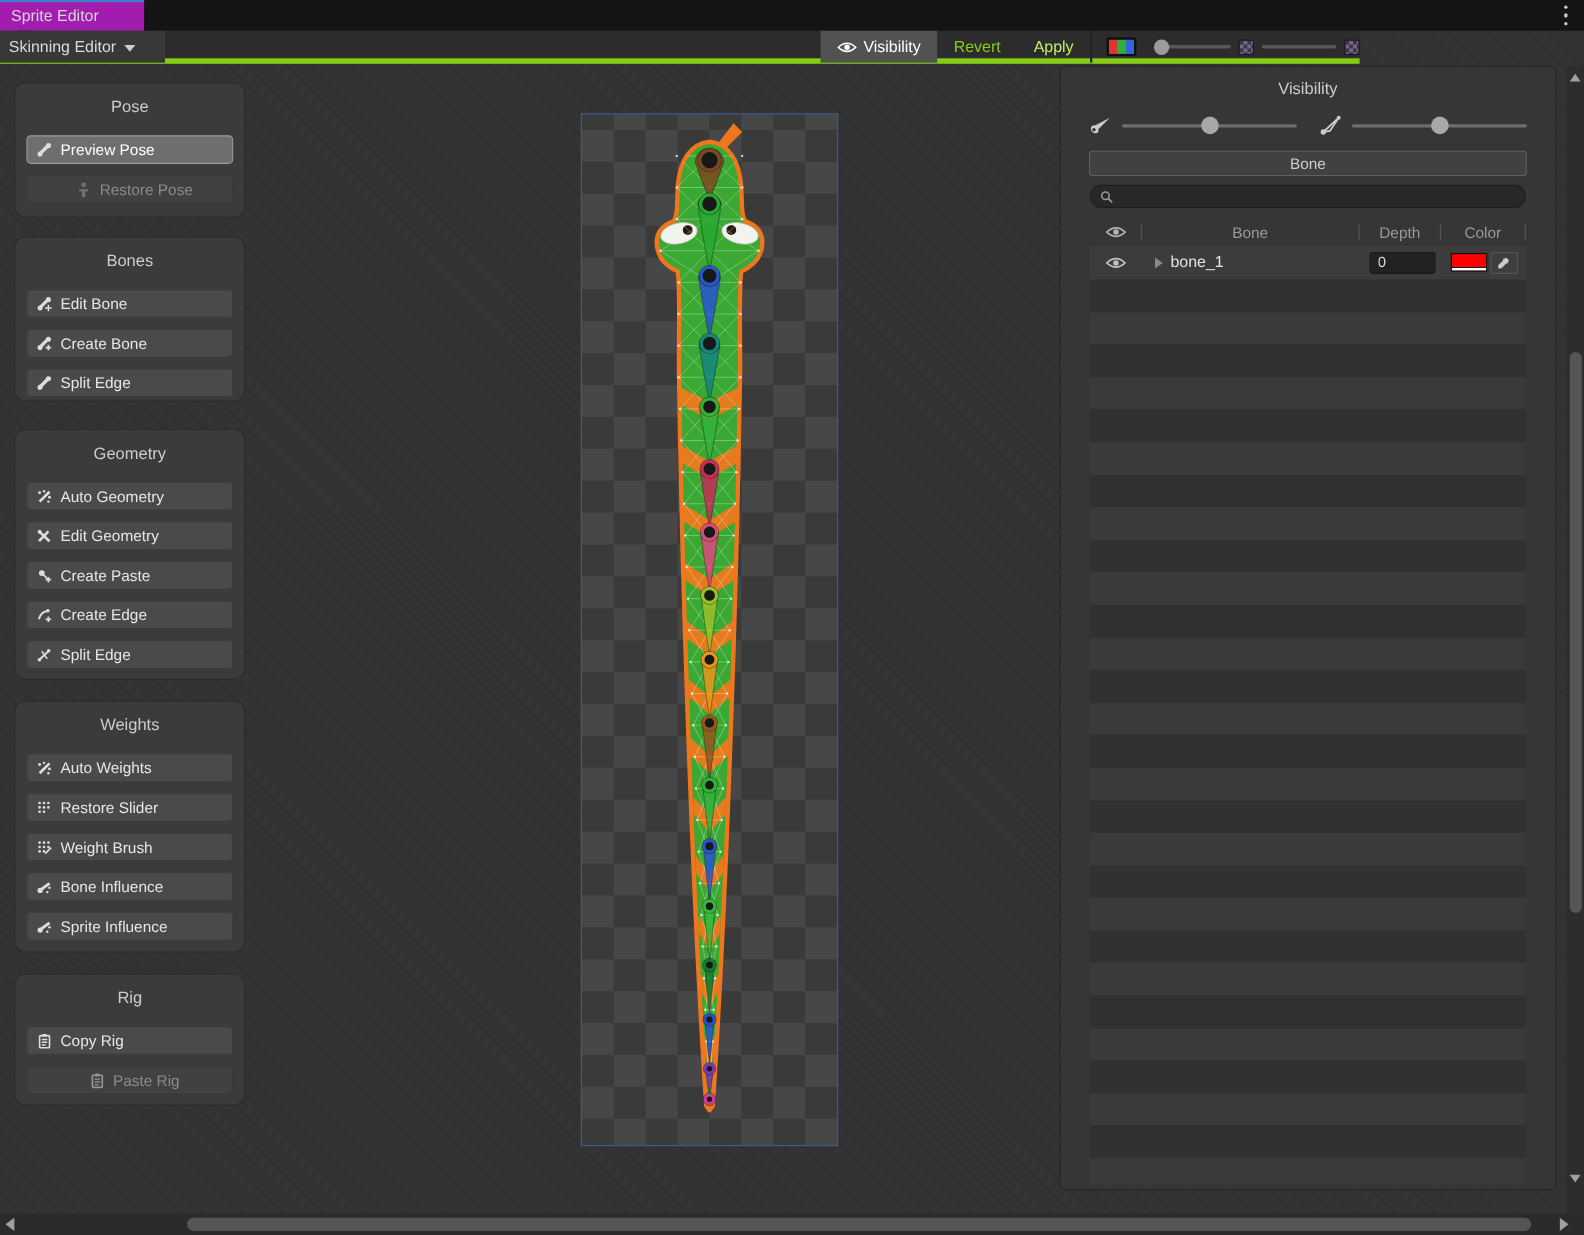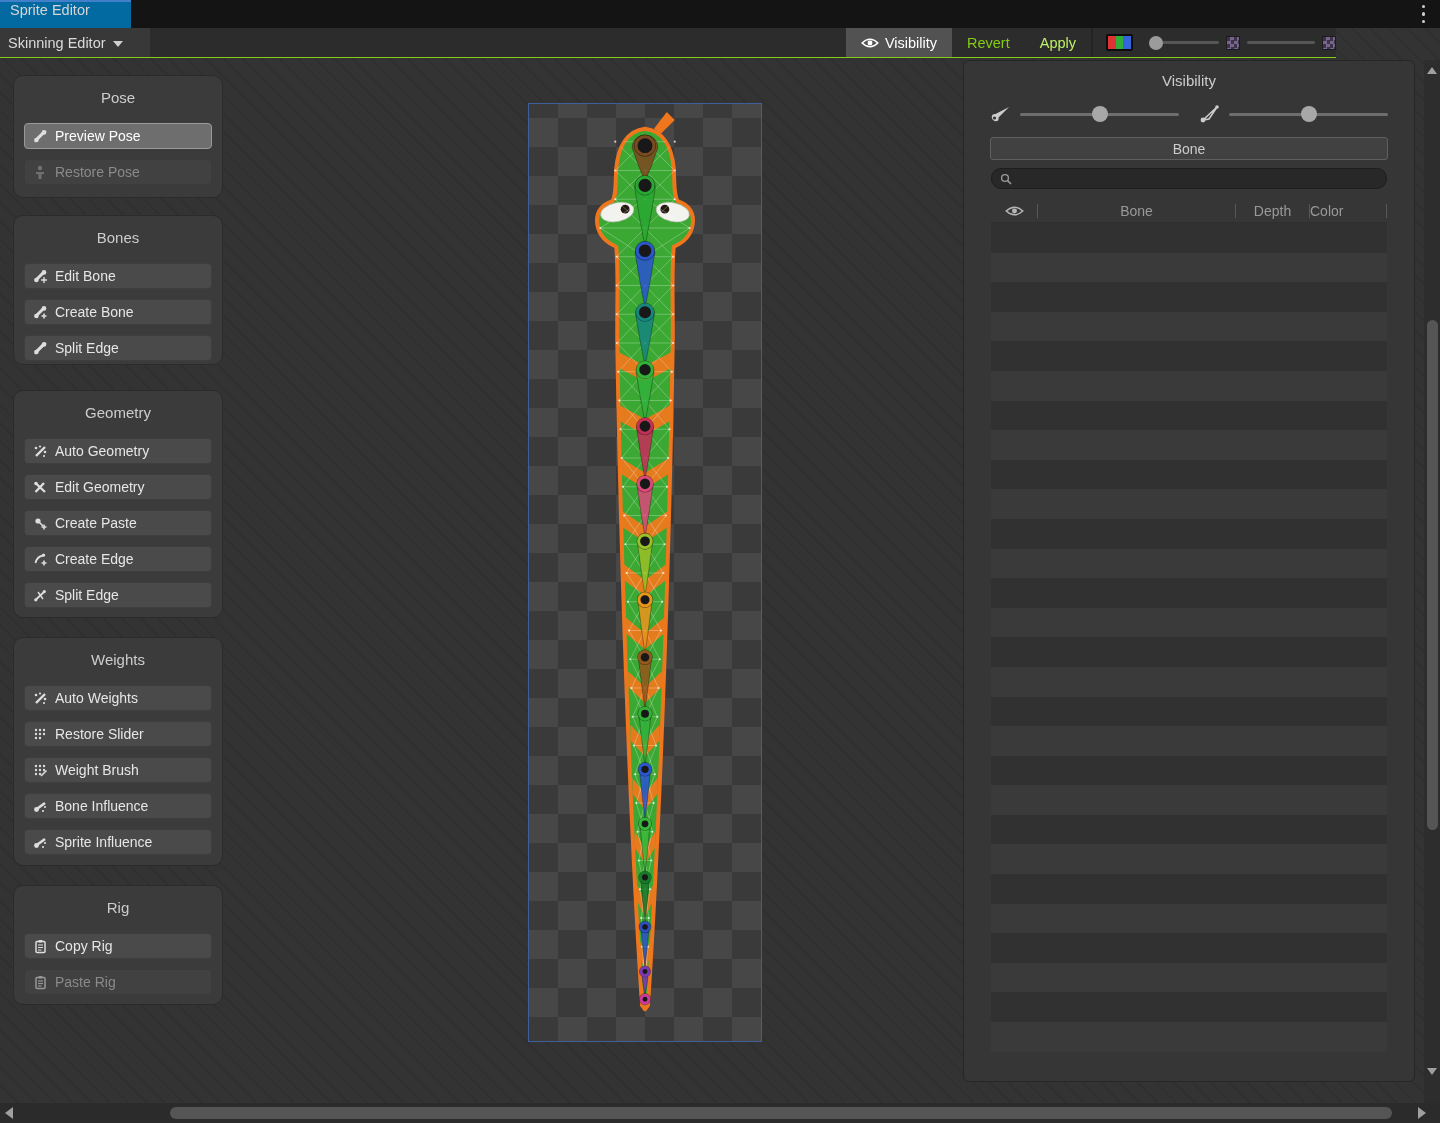--- a/index.html
+++ b/index.html
@@ -8,27 +8,27 @@
     width:1440px; height:1123px; position:relative; overflow:hidden;
     background:#333333;
     background-image:repeating-linear-gradient(45deg, rgba(0,0,0,.07) 0 2px, transparent 2px 13px);
     font-family:"Liberation Sans", sans-serif;
     -webkit-font-smoothing:antialiased;
   }
   
   #bar1 { position:absolute; top:0; left:0; width:1440px; height:28px; background:#141414; }
   .sprite-tab {
     position:absolute; left:0; top:0; width:131px; height:28px;
-    background:#0369a1; border-top:2px solid #4180c9;
-    color:#d6d6d6; font-size:14.5px; display:flex; padding-left:10px;
+    background:#a21caf; border-top:2px solid #4180c9;
+    color:#d6d6d6; font-size:14.5px; display:flex; align-items:center; padding-left:10px;
   }
   .kebab { position:absolute; right:14px; top:5px; width:4px; height:18px; display:flex; flex-direction:column; justify-content:space-between; cursor:pointer;}
   .kebab i { width:3.4px; height:3.4px; border-radius:50%; background:#cfcfcf; }
   
-  #bar2 { position:absolute; top:28px; left:0; width:1336px; height:30px; background:#2c2c2c; border-bottom:1px solid #84cc16; }
+  #bar2 { position:absolute; top:28px; left:0; width:1236px; height:30px; background:#2c2c2c; border-bottom:5px solid #84cc16; }
   .mode-dd {
     position:absolute; left:0; top:0; width:150px; height:29px; background:#383838;
     color:#dadada; font-size:14.5px; display:flex; align-items:center; gap:7px; padding-left:8px; cursor:pointer;
   }
   .caret-down { width:0; height:0; border-left:5px solid transparent; border-right:5px solid transparent; border-top:6px solid #cfcfcf; margin-top:2px;}
   .tb-right { position:absolute; right:0; top:0; height:29px; display:flex; align-items:center; }
   .tb-btn { height:29px; display:flex; align-items:center; gap:6px; padding:0 15px; font-size:14.5px; color:#8b8b8b; cursor:pointer; }
   .tb-btn.active { background:#525252; color:#ffffff; }
   .tb-sep { width:2px; height:29px; background:#242424; }
   .rgb-swatch { width:27px; height:17px; border:2px solid #0d0d0d; border-radius:2px; margin:0 13px;
@@ -37,21 +37,21 @@
   .tslider .knob { position:absolute; top:-5.5px; width:14px; height:14px; border-radius:50%; background:#9b9b9b; }
   .checker-sw { width:14px; height:14px; border:1px solid #1c1c1c; margin:0 2px; cursor:pointer;
     background:conic-gradient(#76648c 25%, #3c3346 0 50%, #76648c 0 75%, #3c3346 0); background-size:7px 7px;}
   
   .panel { position:absolute; left:13px; width:210px; background:#3b3b3b; border:1px solid #2b2b2b; border-radius:10px; overflow:hidden;}
   .panel h3 { margin:12px 0 16px; text-align:center; font-weight:normal; color:#cccccc; font-size:15px; line-height:19px;}
   .panel .btns { padding:0 10px 8px; }
   .pbtn { width:100%; height:26px; margin-bottom:10px; background:#4a4a4a; border:1px solid #3e3e3e; border-radius:4px;
     color:#e6e6e6; font-size:14px; display:flex; align-items:center; gap:7px; padding:0 0 0 8px; cursor:pointer; font-family:inherit;}
   .pbtn.active { background:#6e6e6e; border-color:#9a9a9a; color:#ffffff; }
-  .pbtn.disabled { background:#414141; border-color:#3a3a3a; color:#8a8a8a; cursor:default;}
+  .pbtn.disabled { background:#414141; border-color:#3a3a3a; color:#8a8a8a; cursor:default;justify-content:center;}
   .pbtn .icon { width:15px; height:15px; flex:0 0 15px; display:inline-flex; }
   .pbtn .icon svg { width:15px; height:15px; }
   
   #canvas {
     position:absolute; left:528px; top:103px; width:234px; height:939px;
     border:1px solid #3f5f9b;
     background-image:conic-gradient(#474747 25%, #3a3a3a 0 50%, #474747 0 75%, #3a3a3a 0);
     background-size:58px 58px; background-position:0 -15px;
   }
   #canvas svg { position:absolute; left:0; top:0; }
@@ -66,21 +66,21 @@
   .vp-tab { margin:0 26px 8px; height:23px; background:#414141; border:1px solid #5f5f5f; border-radius:3px;
     color:#cccccc; font-size:14px; text-align:center; line-height:21px; cursor:pointer; font-family:inherit;}
   .vp-search { margin:0 27px 10px; height:21px; background:#282828; border:1px solid #1e1e1e; border-radius:10px;
     display:flex; align-items:center; padding:0 8px; gap:5px;}
   .vp-search input { flex:1; background:transparent; border:none; outline:none; color:#dddddd; font-size:13px; font-family:inherit;}
   .vp-header { height:24px; margin:0 27px; display:flex; align-items:center; color:#999999; font-size:14px; border-bottom:1px solid #2e2e2e;}
   .hsepv { width:1px; height:14px; background:#585858; }
   .col-eye { width:46px; display:flex; justify-content:center; }
   .col-bone { flex:1; text-align:center; }
   .col-depth { width:73px; text-align:center; }
-  .col-color { width:76px; }
+  .col-color { width:76px; text-align:center; }
   .vp-row { height:31px; margin:0 27px; display:flex; align-items:center; background:#3c3c3c; }
   .vp-row .name { color:#e2e2e2; font-size:14.5px; }
   .tri-right { width:0; height:0; border-top:5px solid transparent; border-bottom:5px solid transparent; border-left:7px solid #8a8a8a; margin-right:7px; cursor:pointer;}
   .depth-input { width:60px; height:20px; background:#222222; border:1px solid #1a1a1a; border-radius:3px;
     color:#dddddd; font-size:13.5px; padding-left:7px; font-family:inherit;}
   .color-cell { width:76px; display:flex; align-items:center; justify-content:center; gap:3px;}
   .color-swatch { width:33px; height:17px; border:1px solid #111; cursor:pointer;
     background:linear-gradient(#ff0000 0 12px, #1a1a1a 12px 13px, #ffffff 13px);}
   .dropper-btn { width:25px; height:20px; background:#3e3e3e; border:1px solid #565656; border-radius:2px;
     display:flex; align-items:center; justify-content:center; cursor:pointer;}
@@ -729,20 +729,44 @@
         </svg>
     </span>
     <span class="hsepv"></span>
     <span class="col-bone">Bone</span>
     <span class="hsepv"></span>
     <span class="col-depth">Depth</span>
     <span class="hsepv"></span>
     <span class="col-color">Color</span>
     <span class="hsepv"></span>
   </div>
+  <div class="vp-row">
+    <span class="col-eye">
+      <svg width="19" height="12" viewBox="0 0 16 10">
+          <path d="M1 5 Q8 -1.5 15 5 Q8 11.5 1 5 Z" fill="none" stroke="#c0c0c0" stroke-width="1.2"></path>
+          <circle cx="8" cy="5" r="2.1" fill="#c0c0c0"></circle>
+        </svg>
+    </span>
+    <span style="width:1px"></span>
+    <span class="col-bone" style="display:flex;align-items:center;text-align:left;padding-left:12px">
+      <span class="tri-right"></span>
+      <span class="name">bone_1</span>
+    </span>
+    <span class="col-depth" style="display:flex;justify-content:center">
+      <input class="depth-input" value="0" style="">
+    </span>
+    <span class="color-cell">
+      <span class="color-swatch"></span>
+      <span class="dropper-btn">
+        <svg width="12" height="12" viewBox="0 0 12 12">
+            <path d="M8.2 1 L11 3.8 L9.8 5 L10.3 5.5 L9 6.8 L8.5 6.3 L4 10.8 L1.2 11 L1 8.2 L5.7 3.5 L5.2 3 L6.5 1.7 L7 2.2 Z" fill="#cccccc"></path>
+          </svg>
+      </span>
+    </span>
+  </div>
   <div id="vis-stripes">
       <div class="stripe dark"></div>
       <div class="stripe light"></div>
       <div class="stripe dark"></div>
       <div class="stripe light"></div>
       <div class="stripe dark"></div>
       <div class="stripe light"></div>
       <div class="stripe dark"></div>
       <div class="stripe light"></div>
       <div class="stripe dark"></div>

